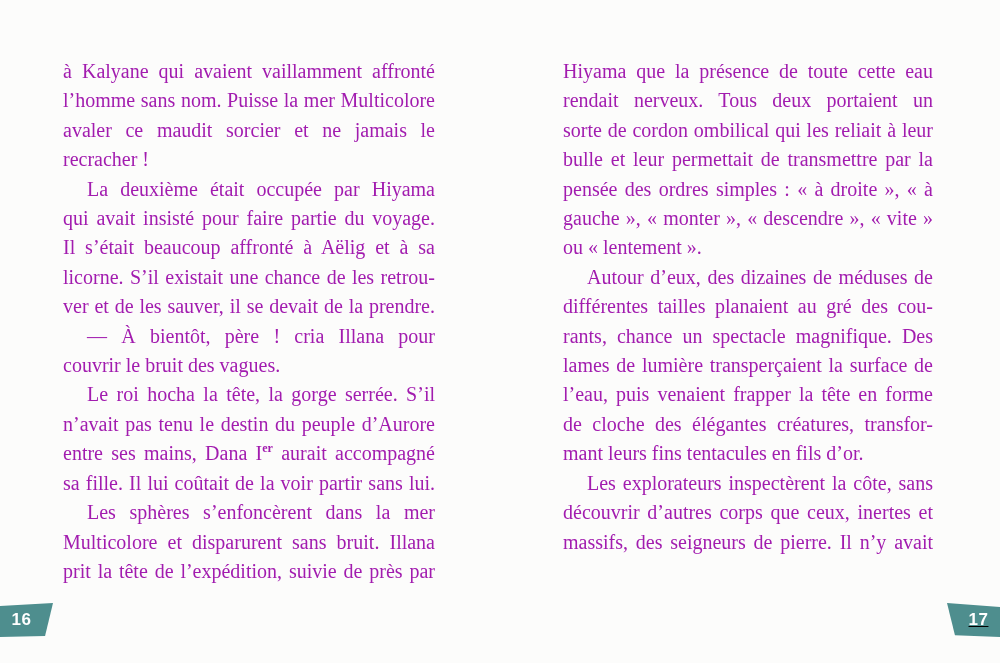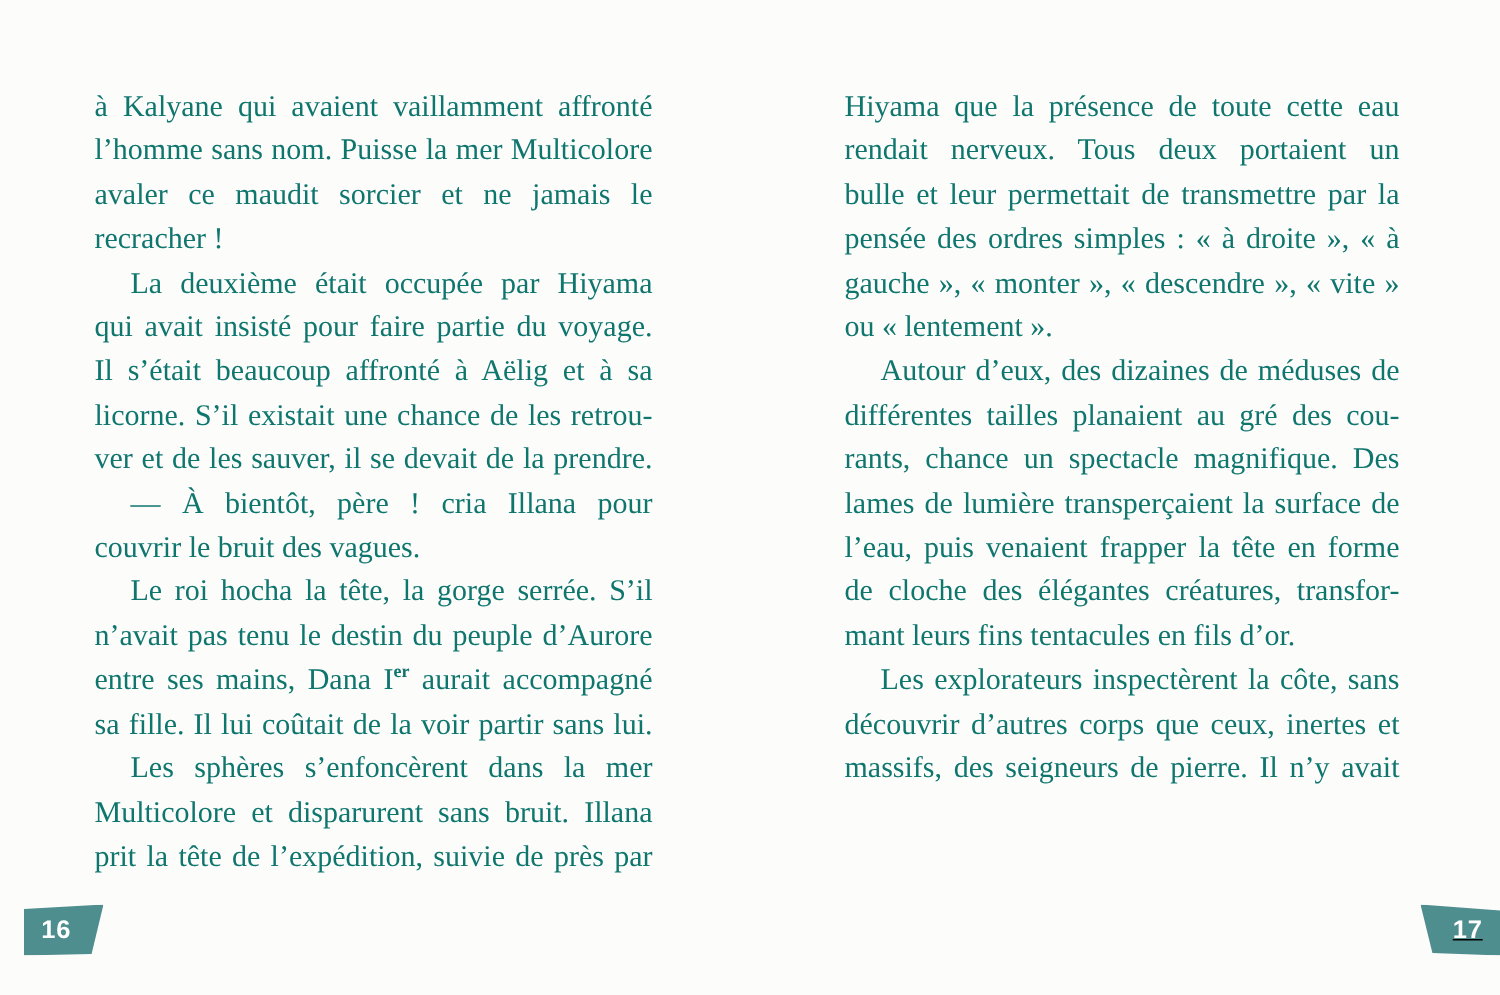--- a/index.html
+++ b/index.html
@@ -26,21 +26,21 @@
     left: 63px;
     width: 372px;
   }
   .text-column.right {
     left: 563px;
     width: 370px;
   }
   .line {
     font-size: 20px;
     line-height: 29.4px;
-    color: #0f766e;
+    color: #a21caf;
     text-align: justify;
     text-align-last: justify;
     white-space: normal;
   }
   .line.end {
     text-align-last: left;
   }
   .line.indent {
     text-indent: 24px;
   }
@@ -62,21 +62,21 @@
     box-sizing: border-box;
   }
   .page-tab .num {
     color: #ffffff;
     font-family: "Liberation Sans", sans-serif;
     font-weight: bold;
     font-size: 17px;
     letter-spacing: 0.5px;
   }
   .page-tab.tab-left {
-    left: 16px;
+    left: 0;
     clip-path: polygon(0 9%, 100% 0, 85% 97%, 0 100%);
     padding-right: 10px;
   }
   .page-tab.tab-right {
     right: 0;
     clip-path: polygon(0 0, 100% 12%, 100% 100%, 15% 95%);
     padding-left: 10px;
     text-decoration: underline;
   }
 </style>
@@ -102,20 +102,21 @@
       <div class="line"><span>entre ses mains, Dana I</span><sup>er</sup><span> aurait accompagné</span></div>
       <div class="line">sa fille. Il lui coûtait de la voir partir sans lui.</div>
       <div class="line indent">Les sphères s’enfoncèrent dans la mer</div>
       <div class="line">Multicolore et disparurent sans bruit. Illana</div>
       <div class="line">prit la tête de l’expédition, suivie de près par</div>
     </div>
 
   <div class="text-column right">
       <div class="line">Hiyama que la présence de toute cette eau</div>
       <div class="line">rendait nerveux. Tous deux portaient un</div>
+      <div class="line">sorte de cordon ombilical qui les reliait à leur</div>
       <div class="line">bulle et leur permettait de transmettre par la</div>
       <div class="line">pensée des ordres simples : « à droite », « à</div>
       <div class="line">gauche », « monter », « descendre », « vite »</div>
       <div class="line end">ou « lentement ».</div>
       <div class="line indent">Autour d’eux, des dizaines de méduses de</div>
       <div class="line">différentes tailles planaient au gré des cou-</div>
       <div class="line">rants, chance un spectacle magnifique. Des</div>
       <div class="line">lames de lumière transperçaient la surface de</div>
       <div class="line">l’eau, puis venaient frapper la tête en forme</div>
       <div class="line">de cloche des élégantes créatures, transfor-</div>

